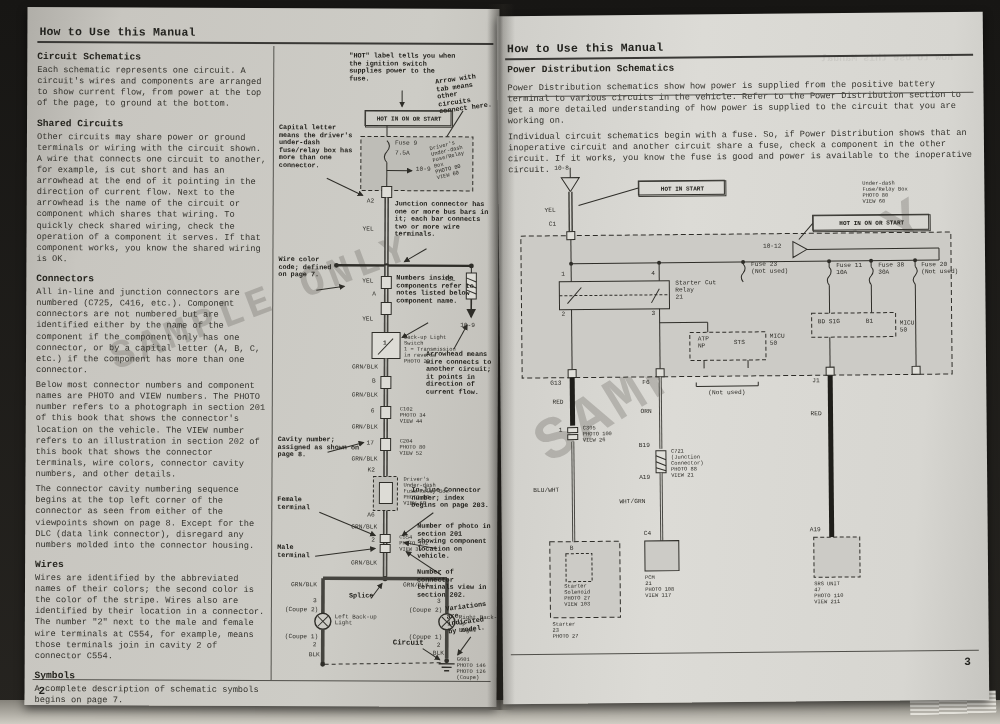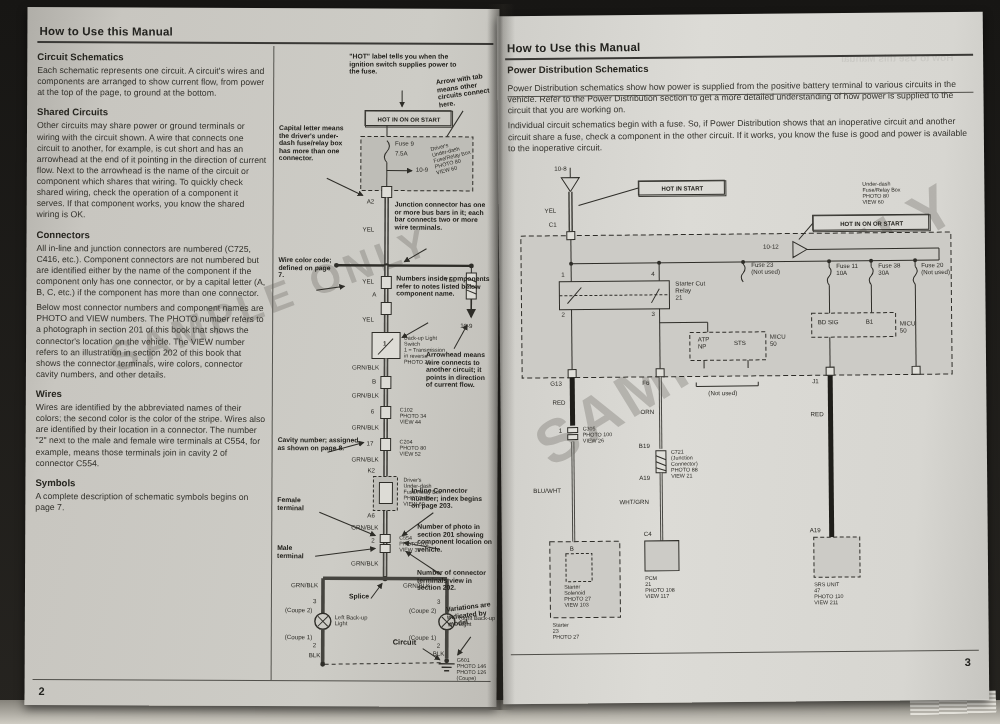--- a/index.html
+++ b/index.html
@@ -1,16 +1,16 @@
 <!DOCTYPE html>
 <html><head>
 <meta charset="utf-8">
 <style>
   html,body{margin:0;padding:0;background:#141412;font-family:"Liberation Sans",sans-serif;}
-  .scene{position:relative;width:1000px;height:724px;overflow:hidden;background:linear-gradient(#171614,#262420);}
+  .scene{position:relative;width:1000px;height:724px;overflow:hidden;background:linear-gradient(#171614,#262420);font-family:Liberation Mono, monospace;}
   .surface{position:absolute;left:0;right:0;bottom:0;height:24px;background:linear-gradient(#85827a,#cfccc3);}
   .edge-stack{position:absolute;right:4px;bottom:10px;width:86px;height:22px;transform:rotate(-2deg);
     background:repeating-linear-gradient(#e6e4dd 0 2px,#b9b6ae 2px 4px);}
   .page{position:absolute;box-shadow:0 4px 10px rgba(0,0,0,.55);}
   .left-page{left:26px;top:8px;width:472px;height:698px;transform:rotate(.25deg);
     background:linear-gradient(100deg,#b0aea8,#c8c6c0 16%,#cdccc6 68%,#bfbdb7);}
   .right-page{left:500px;top:14px;width:486px;height:688px;transform:rotate(-.55deg);
     background:linear-gradient(95deg,#cfcec9,#dcdbd6 38%,#d7d6d1 84%,#c6c5c0);}
   .gutter{position:absolute;left:487px;top:4px;width:28px;height:706px;
     background:linear-gradient(90deg,rgba(0,0,0,0),rgba(35,33,29,.5) 46%,rgba(55,52,46,.28) 58%,rgba(0,0,0,0));}
@@ -49,20 +49,21 @@
     <div class="wm" style="left:86px;top:330px;font-size:40px;transform:rotate(-21deg);">SAMPLE ONLY</div>
 
     <div class="text-col" style="left:10px;top:36px;width:230px;">
       <div class="sec-h">Circuit Schematics</div>
       <p class="sec-p">Each schematic represents one circuit. A circuit's wires and components are arranged to show current flow, from power at the top of the page, to ground at the bottom.</p>
       <div class="sec-h">Shared Circuits</div>
       <p class="sec-p">Other circuits may share power or ground terminals or wiring with the circuit shown. A wire that connects one circuit to another, for example, is cut short and has an arrowhead at the end of it pointing in the direction of current flow. Next to the arrowhead is the name of the circuit or component which shares that wiring. To quickly check shared wiring, check the operation of a component it serves. If that component works, you know the shared wiring is OK.</p>
       <div class="sec-h">Connectors</div>
       <p class="sec-p">All in-line and junction connectors are numbered (C725, C416, etc.). Component connectors are not numbered but are identified either by the name of the component if the component only has one connector, or by a capital letter (A, B, C, etc.) if the component has more than one connector.</p>
       <p class="sec-p">Below most connector numbers and component names are PHOTO and VIEW numbers. The PHOTO number refers to a photograph in section 201 of this book that shows the connector's location on the vehicle. The VIEW number refers to an illustration in section 202 of this book that shows the connector terminals, wire colors, connector cavity numbers, and other details.</p>
+      <p class="sec-p">The connector cavity numbering sequence begins at the top left corner of the connector as seen from either of the viewpoints shown on page 8. Except for the DLC (data link connector), disregard any numbers molded into the connector housing.</p>
       <div class="sec-h">Wires</div>
       <p class="sec-p">Wires are identified by the abbreviated names of their colors; the second color is the color of the stripe. Wires also are identified by their location in a connector. The number "2" next to the male and female wire terminals at C554, for example, means those terminals join in cavity 2 of connector C554.</p>
       <div class="sec-h">Symbols</div>
       <p class="sec-p">A complete description of schematic symbols begins on page 7.</p>
     </div>
 
     <div class="diagram" style="left:250px;top:42px;width:218px;height:624px;">
       <svg width="218" height="624" viewBox="0 0 218 624">
         <defs>
           <marker id="ahL" markerWidth="7" markerHeight="7" refX="5" refY="3" orient="auto">

